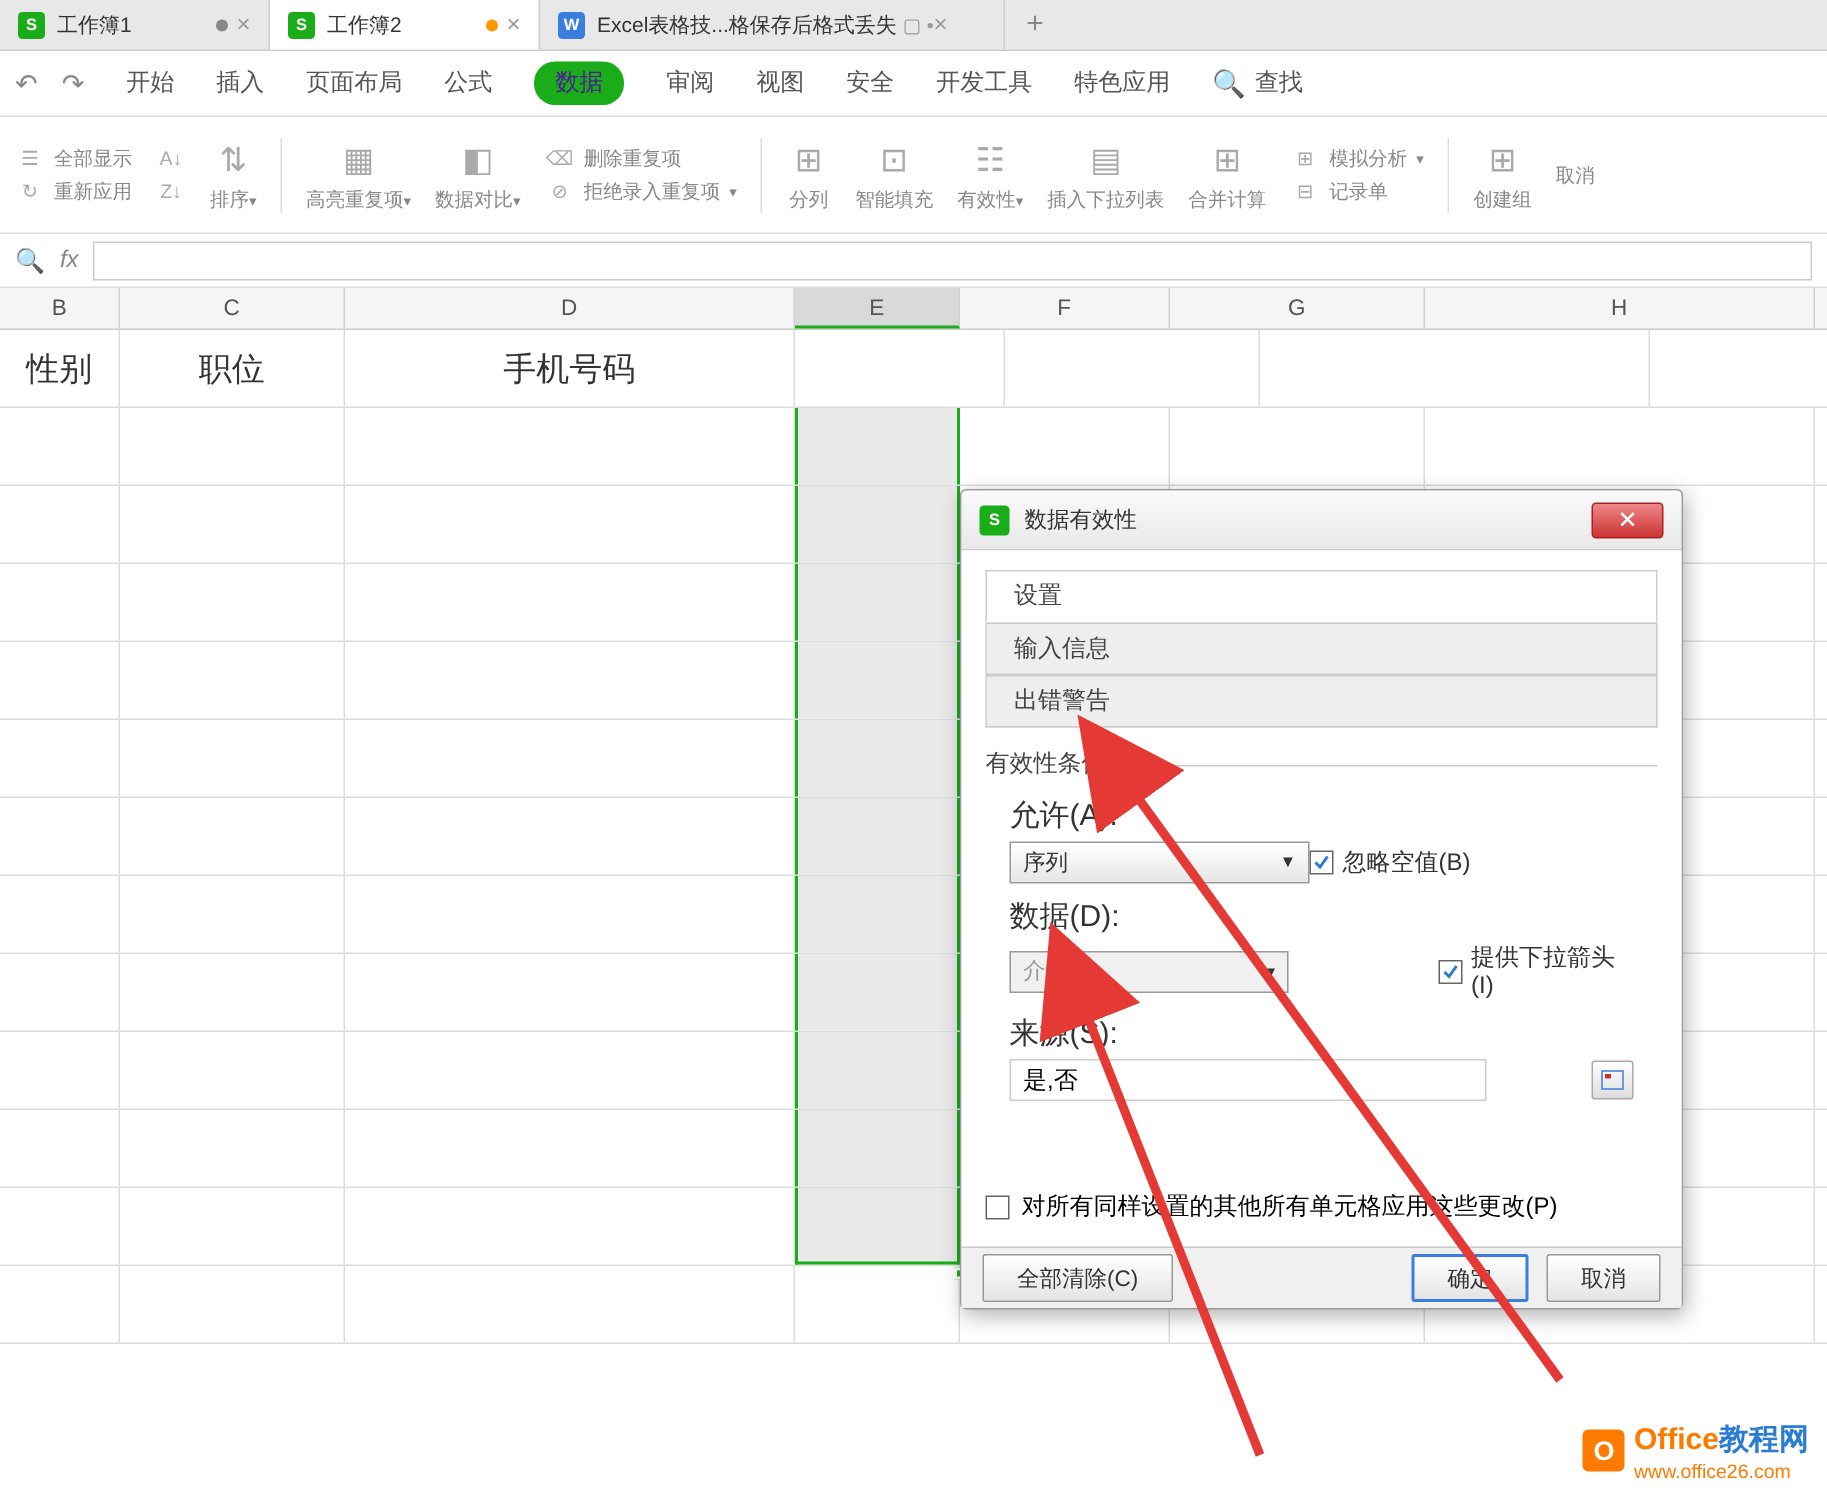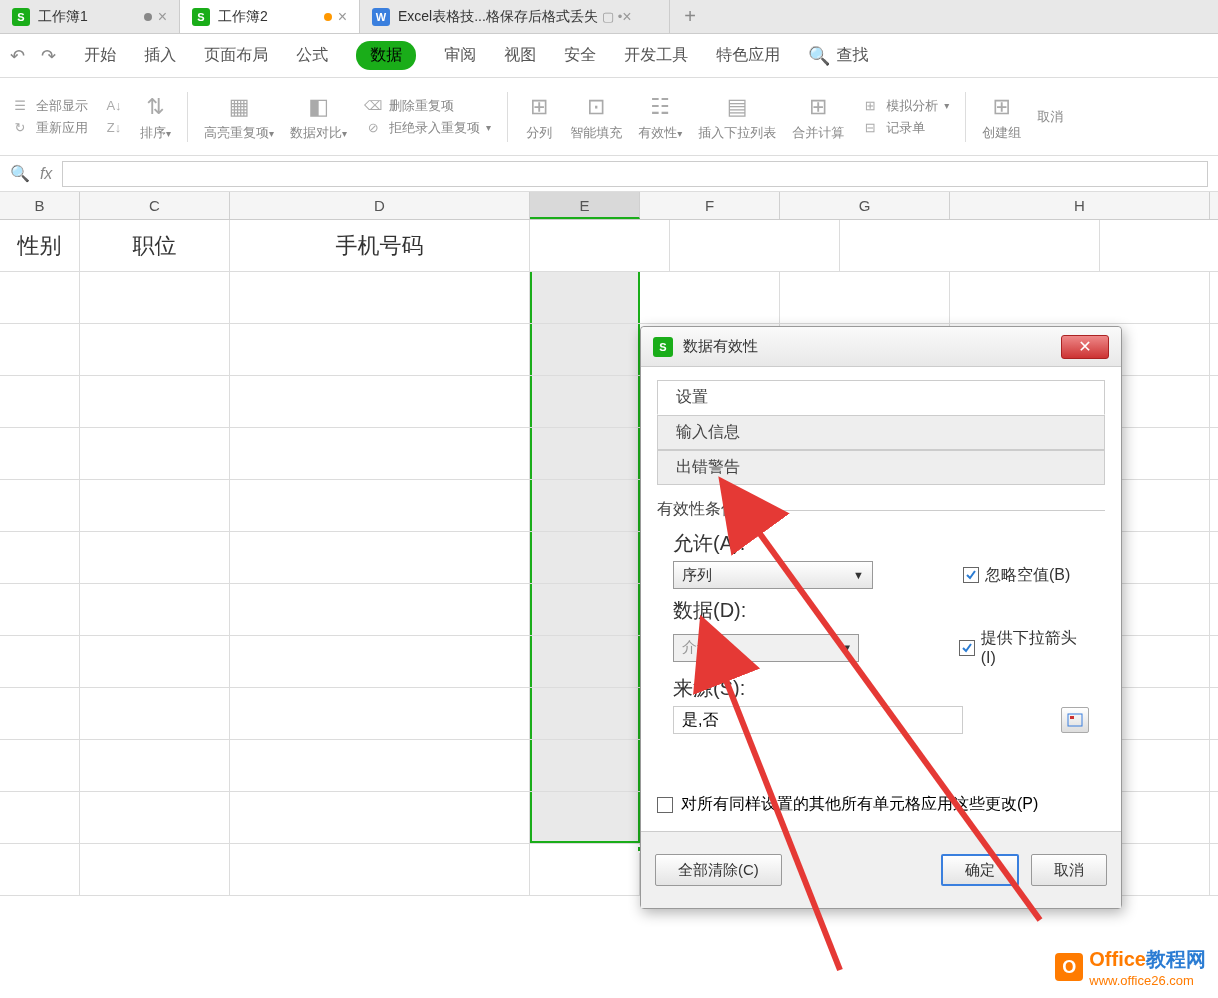--- a/index.html
+++ b/index.html
@@ -14,21 +14,21 @@
     .tab-dot { width: 8px; height: 8px; border-radius: 50%; background: #888; margin-left: auto; margin-right: 6px; }
     .tab-dot.orange { background: #ff9800; }
     .tab-close { color: #999; font-size: 16px; cursor: pointer; }
     .tab-extra { color: #999; font-size: 13px; margin-left: 4px; }
     .tab-add { width: 40px; text-align: center; font-size: 20px; color: #888; cursor: pointer; }
     
     
     .menu-bar { display: flex; height: 44px; background: #fff; border-bottom: 1px solid #ddd; align-items: center; padding: 0 10px; gap: 28px; }
     .menu-icons { display: flex; gap: 16px; color: #888; font-size: 18px; }
     .menu-item { font-size: 16px; color: #555; cursor: pointer; }
-    .menu-item.active { background: #1aad19; color: #000000; padding: 4px 14px; border-radius: 14px; }
+    .menu-item.active { background: #1aad19; color: #4c1d95; padding: 4px 14px; border-radius: 14px; }
     .search-group { display: flex; align-items: center; gap: 6px; }
     .search-icon { font-size: 18px; color: #666; }
     
     
     .ribbon { display: flex; height: 78px; background: #fff; border-bottom: 1px solid #ddd; align-items: center; padding: 4px 10px; gap: 16px; }
     .ribbon-group { display: flex; flex-direction: column; align-items: center; gap: 2px; color: #888; font-size: 13px; }
     .ribbon-icon { width: 30px; height: 30px; display: flex; align-items: center; justify-content: center; font-size: 22px; color: #aaa; }
     .ribbon-label { font-size: 13px; color: #888; white-space: nowrap; }
     .ribbon-sep { width: 1px; height: 50px; background: #ddd; }
     .ribbon-two { display: flex; flex-direction: column; gap: 2px; }
@@ -66,28 +66,28 @@
     .dialog-body { padding: 12px 16px 16px 16px; background: #fff; }
     .dlg-tabs { display: flex; gap: 0; border-bottom: 1px solid #ccc; margin-bottom: 14px; flex-direction: column; }
     .dlg-tab { padding: 6px 18px; border: 1px solid #ccc; background: #eee; font-size: 16px; color: #444; position: relative; top: 1px; }
     .dlg-tab.active { background: #fff; border-bottom: 1px solid #fff; }
     .fieldset-title { font-size: 16px; color: #444; margin-bottom: 10px; position: relative; }
     .fieldset-title::after { content: ""; position: absolute; left: 90px; right: 0; top: 50%; border-top: 1px solid #ccc; }
     .field-label { font-size: 20px; color: #333; margin-bottom: 4px; }
     .combo { width: 200px; height: 28px; border: 1px solid #999; background: linear-gradient(#fff,#e6e6e6); display: flex; align-items: center; padding: 0 8px; font-size: 15px; color: #333; position: relative; }
     .combo-arrow { margin-left: auto; font-size: 11px; color: #333; }
     .combo.disabled { color: #999; background: #f0f0f0; }
-    .checkbox { display: flex; align-items: center; gap: 6px; font-size: 16px; color: #333; margin-left: 90px; }
+    .checkbox { display: flex; align-items: center; gap: 6px; font-size: 16px; color: #333; }
     .cb-box { width: 16px; height: 16px; border: 1px solid #666; background: #fff; display: flex; align-items: center; justify-content: center; }
     .cb-box svg { width: 12px; height: 12px; }
-    .source-input { width: 290px; height: 28px; border: 1px solid #ccc; padding: 0 8px; font-size: 16px; display: flex; align-items: center; }
+    .source-input { width: 318px; height: 28px; border: 1px solid #ccc; padding: 0 8px; font-size: 16px; display: flex; align-items: center; }
     .source-btn { width: 28px; height: 26px; border: 1px solid #aaa; background: linear-gradient(#fff,#ddd); margin-left: auto; border-radius: 2px; display: flex; align-items: center; justify-content: center; }
     .apply-row { display: flex; align-items: center; gap: 8px; margin-top: 60px; }
     .cb-box.empty { background: #fff; }
-    .btn-row { display: flex; gap: 12px; padding: 22px 14px; background: #f0f0f0; border-top: 1px solid #ccc; }
+    .btn-row { display: flex; gap: 12px; padding: 4px 14px; background: #f0f0f0; border-top: 1px solid #ccc; }
     .btn { height: 32px; padding: 0 22px; border: 1px solid #999; background: linear-gradient(#fff,#e4e4e4); font-size: 15px; color: #333; border-radius: 2px; cursor: pointer; display: flex; align-items: center; }
     .btn.primary { border: 2px solid #3a7fde; }
     .btn-spacer { flex: 1; }
     
     
     .arrow-svg { position: absolute; pointer-events: none; }
     
     
     .watermark { position: absolute; right: 12px; bottom: 10px; display: flex; align-items: center; gap: 6px; }
     .wm-icon { width: 28px; height: 28px; background: #ff7b00; border-radius: 4px; color: #fff; display: flex; align-items: center; justify-content: center; font-weight: bold; font-size: 18px; }

